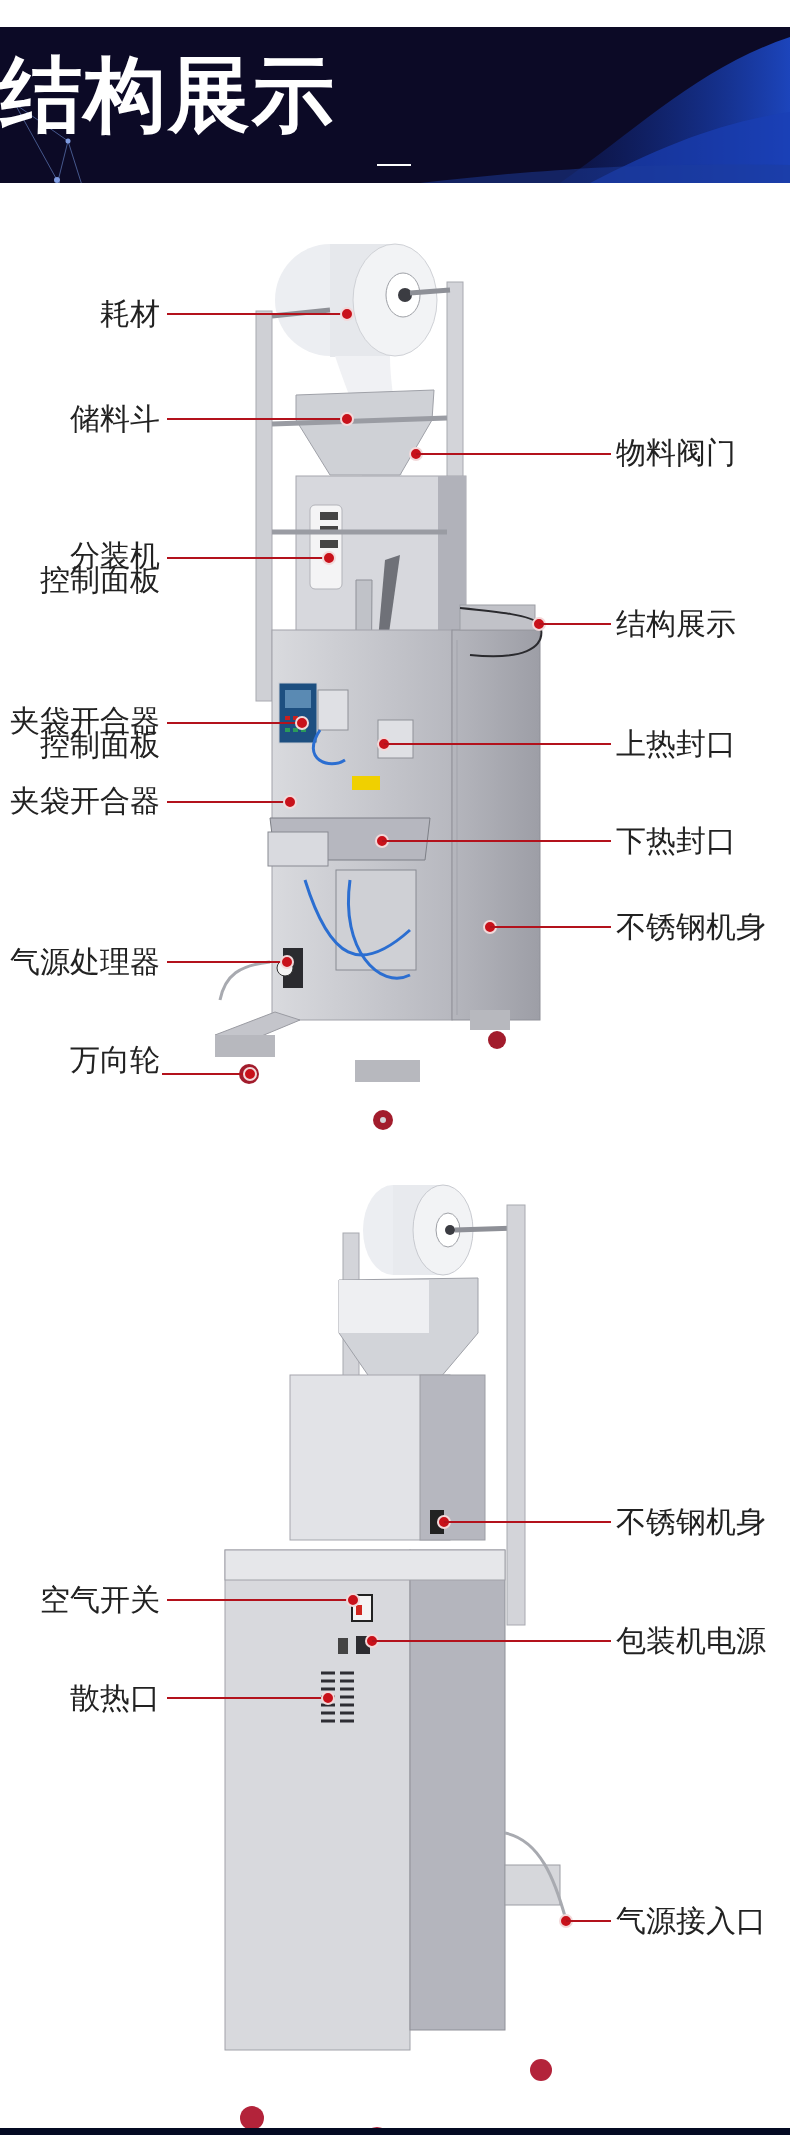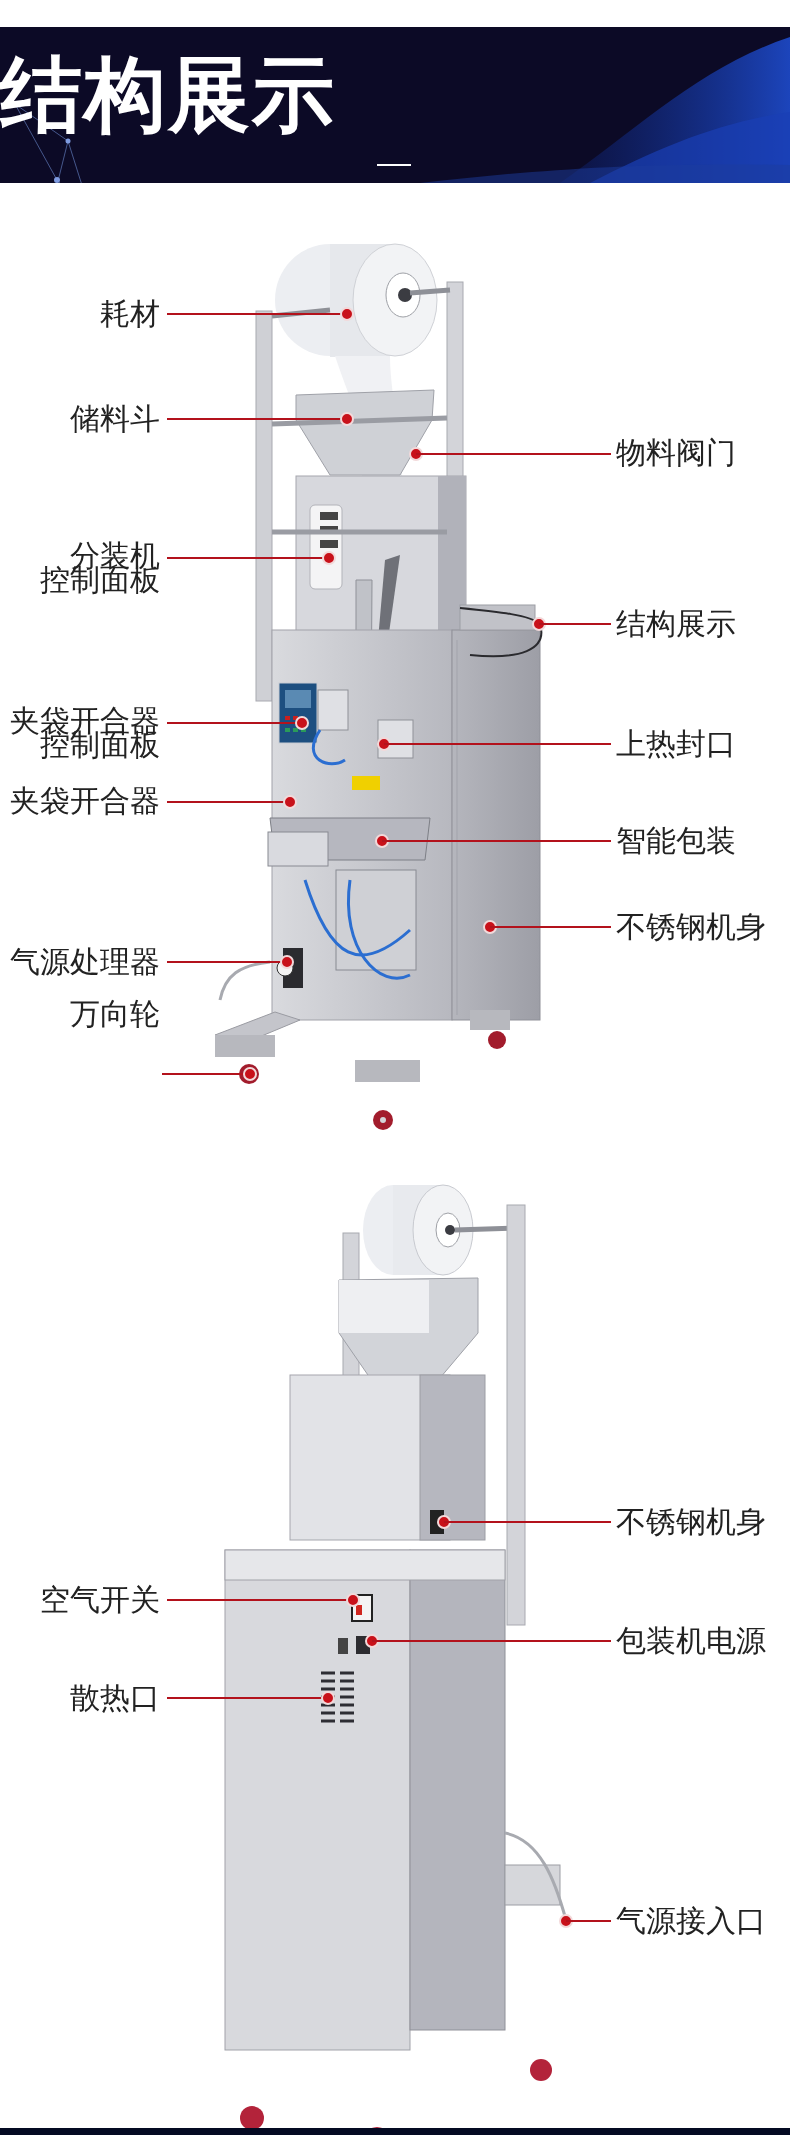--- a/index.html
+++ b/index.html
@@ -244,39 +244,39 @@
 <div class="callout-dot" style="left:302px;top:723px"></div>
 
 <div class="label left" style="right:630px;top:789px">夹袋开合器</div>
 <div class="callout-line" style="left:167px;top:801px;width:123px"></div>
 <div class="callout-dot" style="left:290px;top:802px"></div>
 
 <div class="label left" style="right:630px;top:950px">气源处理器</div>
 <div class="callout-line" style="left:167px;top:961px;width:120px"></div>
 <div class="callout-dot" style="left:287px;top:962px"></div>
 
-<div class="label left" style="right:630px;top:1002px">万向轮</div>
+<div class="label left" style="right:630px;top:1048px">万向轮</div>
 <div class="callout-line" style="left:162px;top:1073px;width:88px"></div>
 <div class="callout-dot" style="left:250px;top:1074px"></div>
 
 <div class="callout-dot" style="left:416px;top:454px"></div>
 <div class="callout-line" style="left:416px;top:453px;width:195px"></div>
 <div class="label right" style="left:616px;top:441px">物料阀门</div>
 
 <div class="callout-dot" style="left:539px;top:624px"></div>
 <div class="callout-line" style="left:539px;top:623px;width:72px"></div>
 <div class="label right" style="left:616px;top:612px">结构展示</div>
 
 <div class="callout-dot" style="left:384px;top:744px"></div>
 <div class="callout-line" style="left:384px;top:743px;width:227px"></div>
 <div class="label right" style="left:616px;top:732px">上热封口</div>
 
 <div class="callout-dot" style="left:382px;top:841px"></div>
 <div class="callout-line" style="left:382px;top:840px;width:229px"></div>
-<div class="label right" style="left:616px;top:829px">智能包装</div>
+<div class="label right" style="left:616px;top:829px">下热封口</div>
 
 <div class="callout-dot" style="left:490px;top:927px"></div>
 <div class="callout-line" style="left:490px;top:926px;width:121px"></div>
 <div class="label right" style="left:616px;top:915px">不锈钢机身</div>
 
 <div class="label left" style="right:630px;top:1588px">空气开关</div>
 <div class="callout-line" style="left:167px;top:1599px;width:186px"></div>
 <div class="callout-dot" style="left:353px;top:1600px"></div>
 
 <div class="label left" style="right:630px;top:1686px">散热口</div>

